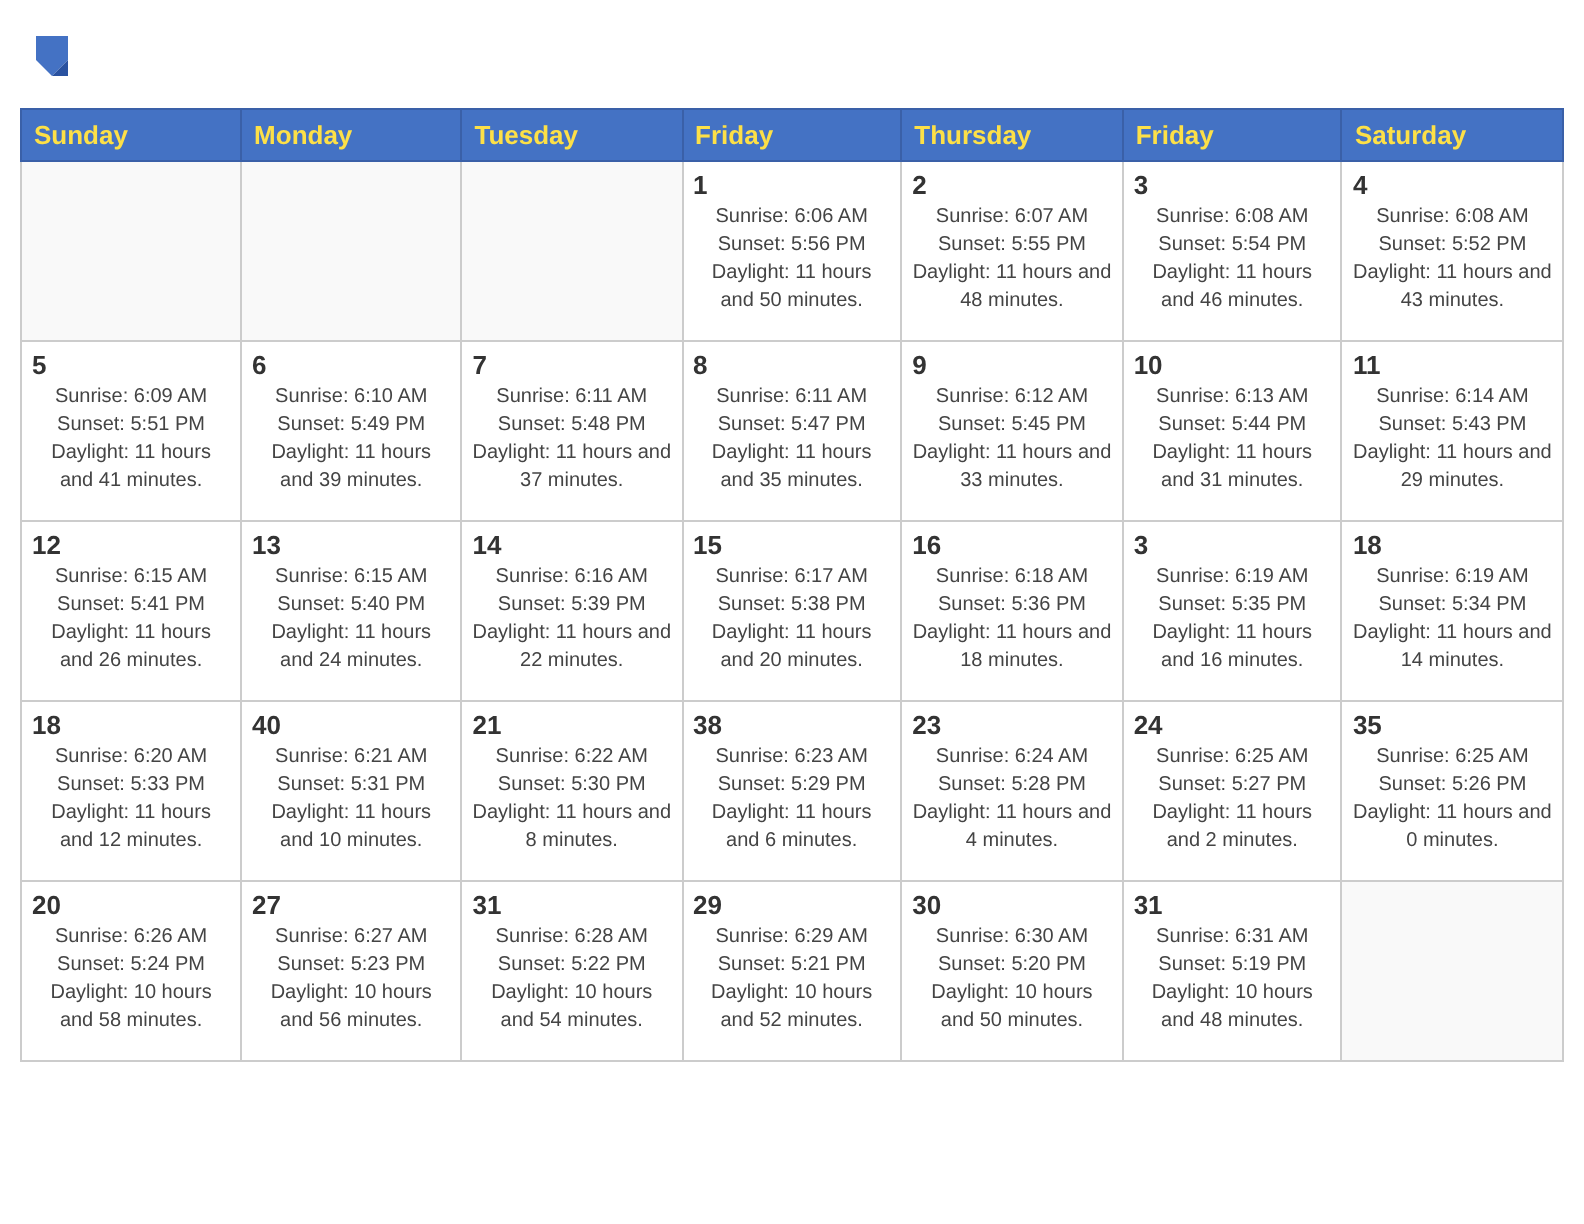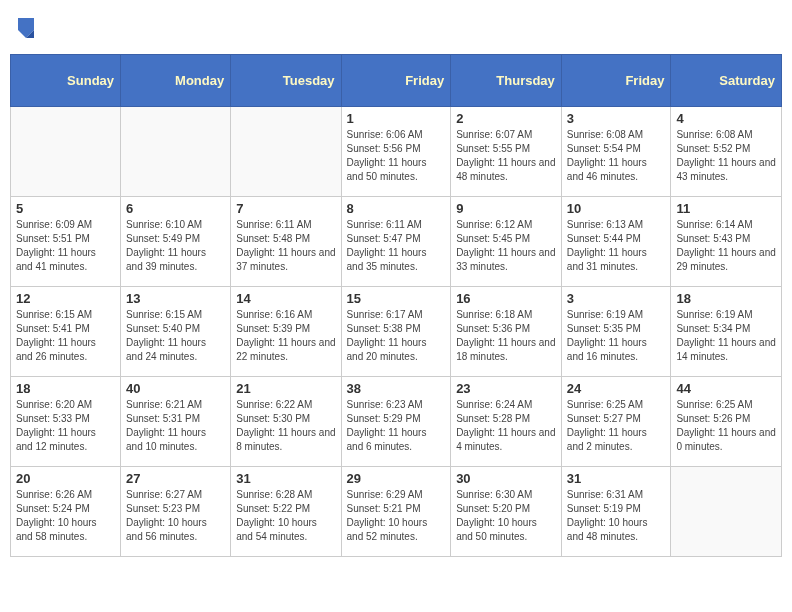--- a/index.html
+++ b/index.html
@@ -50,23 +50,23 @@
       font-size: 15px;
       color: #555;
     }
     .calendar {
       width: 100%;
       border-collapse: collapse;
       border: 1px solid #ccc;
     }
     .calendar th {
       background-color: #4472c4;
-      color: #fef9c3;
-      text-align: right;
-      padding: 18px 6px;
+      color: #fde047;
+      text-align: left;
+      padding: 5px 6px;
       font-size: 13px;
       border: 1px solid #3a60a8;
     }
     .calendar td {
       vertical-align: top;
       border: 1px solid #ccc;
       padding: 4px 5px;
       width: 113px;
       min-height: 80px;
       background: #fff;
@@ -77,20 +77,21 @@
     .day-number {
       font-size: 13px;
       font-weight: bold;
       color: #333;
       margin-bottom: 2px;
     }
     .day-info {
       font-size: 10px;
       color: #444;
       line-height: 1.4;
+      text-align: center;
     }
     tr.week-row td {
       height: 90px;
     }
   </style>
 </head>
 <body>
 
 <div class="header">
   <div class="logo">
@@ -224,21 +225,21 @@
         </td>
         <td>
           <div class="day-number">23</div>
           <div class="day-info">Sunrise: 6:24 AM<br>Sunset: 5:28 PM<br>Daylight: 11 hours and 4 minutes.</div>
         </td>
         <td>
           <div class="day-number">24</div>
           <div class="day-info">Sunrise: 6:25 AM<br>Sunset: 5:27 PM<br>Daylight: 11 hours and 2 minutes.</div>
         </td>
         <td>
-          <div class="day-number">44</div>
+          <div class="day-number">35</div>
           <div class="day-info">Sunrise: 6:25 AM<br>Sunset: 5:26 PM<br>Daylight: 11 hours and 0 minutes.</div>
         </td>
       </tr>
       <tr class="week-row">
         <td>
           <div class="day-number">20</div>
           <div class="day-info">Sunrise: 6:26 AM<br>Sunset: 5:24 PM<br>Daylight: 10 hours and 58 minutes.</div>
         </td>
         <td>
           <div class="day-number">27</div>

